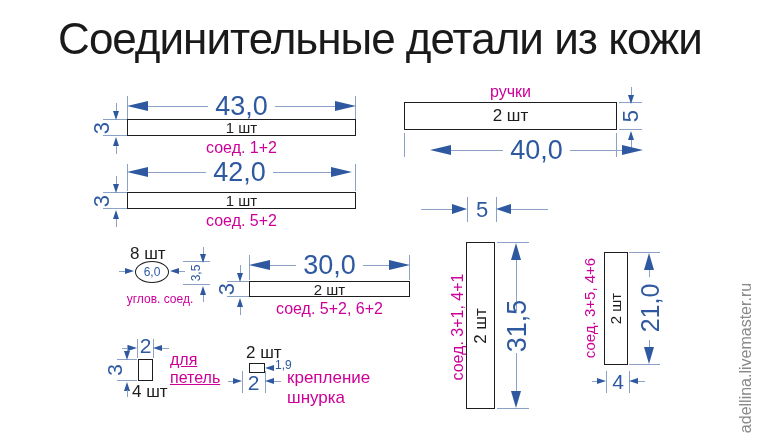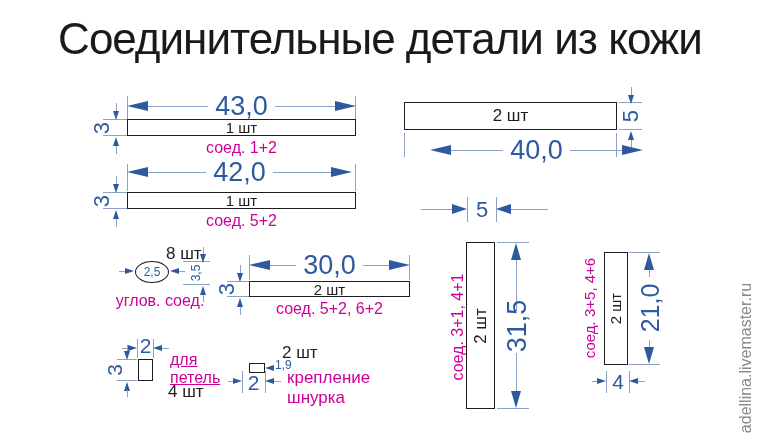--- a/index.html
+++ b/index.html
@@ -38,21 +38,21 @@
   .ma{position:absolute;width:0;height:0;}
   .ma.r{border-top:5px solid transparent;border-bottom:5px solid transparent;border-left:15px solid var(--blue);}
   .ma.l{border-top:5px solid transparent;border-bottom:5px solid transparent;border-right:15px solid var(--blue);}
   
   .va{position:absolute;width:0;height:0;}
   .va.u{border-left:5px solid transparent;border-right:5px solid transparent;border-bottom:17px solid var(--blue);}
   .va.d{border-left:5px solid transparent;border-right:5px solid transparent;border-top:17px solid var(--blue);}
   .rlbl{display:flex;align-items:center;justify-content:center;transform:rotate(-90deg);white-space:nowrap;}
   .blue{color:var(--blue);}
   .mag{color:var(--mag);}
-  .blk{color:var(--ink);margin-left:36px;}
+  .blk{color:var(--ink);}
   .ctr{text-align:center;}
   .rotspan{transform:rotate(-90deg);white-space:nowrap;display:block;}
 </style>
 </head>
 <body>
 
 <div id="canvas">
 
   <div class="abs title" style="top:14px;left:0;">Соединительные детали из кожи</div>
 
@@ -87,20 +87,21 @@
   <div class="abs part" style="left:127px;top:192px;width:229px;height:17px;">1 шт</div>
   <div class="hln" style="left:103px;top:192px;width:24px;"></div>
   <div class="hln" style="left:103px;top:208px;width:24px;"></div>
   <div class="vln" style="left:116px;top:176px;height:8px;"></div>
   <div class="sa d" style="left:113px;top:184px;"></div>
   <div class="sa u" style="left:113px;top:210px;"></div>
   <div class="vln" style="left:116px;top:219px;height:8px;"></div>
   <div class="abs rlbl blue" style="left:92px;top:191px;width:20px;height:20px;font-size:22px;">3</div>
   <div class="abs ctr mag" style="left:127px;top:212px;width:229px;font-size:16px;">соед. 5+2</div>
 
+  <div class="abs ctr mag" style="left:404px;top:83px;width:213px;font-size:16px;">ручки</div>
   <div class="abs part" style="left:404px;top:102px;width:213px;height:28px;font-size:17px;">2 шт</div>
   <div class="hln" style="left:619px;top:102px;width:23px;"></div>
   <div class="hln" style="left:619px;top:129px;width:23px;"></div>
   <div class="vln" style="left:631px;top:87px;height:8px;"></div>
   <div class="sa d" style="left:628px;top:95px;"></div>
   <div class="abs rlbl blue" style="left:621px;top:106px;width:20px;height:20px;font-size:22px;">5</div>
   <div class="sa u" style="left:628px;top:131px;"></div>
   <div class="vln" style="left:631px;top:140px;height:8px;"></div>
   <div class="vln" style="left:404px;top:133px;height:24px;"></div>
   <div class="vln" style="left:616px;top:133px;height:24px;"></div>
@@ -145,34 +146,34 @@
   <div class="vln" style="left:606px;top:371px;height:22px;"></div>
   <div class="vln" style="left:629px;top:371px;height:22px;"></div>
   <div class="hln" style="left:592px;top:381px;width:7px;"></div>
   <div class="sa r" style="left:597px;top:378px;"></div>
   <div class="abs ctr blue" style="left:606px;top:370px;width:24px;font-size:21px;">4</div>
   <div class="sa l" style="left:629px;top:378px;"></div>
   <div class="hln" style="left:638px;top:381px;width:7px;"></div>
 
   <div class="abs blk" style="left:130px;top:244px;font-size:17px;">8 шт</div>
   <div class="abs part oval" style="left:135px;top:261px;width:34px;height:22px;font-size:12px;">
-    <span class="blue">2,5</span>
+    <span class="blue">6,0</span>
   </div>
   <div class="hln" style="left:119px;top:271px;width:6px;"></div>
   <div class="sa r" style="left:125px;top:268px;"></div>
   <div class="sa l" style="left:170px;top:268px;"></div>
   <div class="hln" style="left:179px;top:271px;width:6px;"></div>
   <div class="hln" style="left:183px;top:261px;width:27px;"></div>
   <div class="hln" style="left:183px;top:284px;width:27px;"></div>
   <div class="vln" style="left:203px;top:247px;height:7px;"></div>
   <div class="sa d" style="left:200px;top:254px;"></div>
   <div class="sa u" style="left:200px;top:286px;"></div>
   <div class="vln" style="left:203px;top:295px;height:7px;"></div>
   <div class="abs rlbl blue" style="left:182px;top:266px;width:28px;height:14px;font-size:12px;">3,5</div>
-  <div class="abs ctr mag" style="left:112px;top:292px;width:96px;font-size:16px;">углов. соед.</div>
+  <div class="abs ctr mag" style="left:112px;top:292px;width:96px;font-size:12px;">углов. соед.</div>
 
   <div class="vln" style="left:249px;top:255px;height:25px;"></div>
   <div class="vln" style="left:409px;top:255px;height:25px;"></div>
   <div class="abs hdim" style="left:249px;top:251px;width:161px;">
     <span class="tl"></span>
     <span class="ln"></span>
     <span class="lbl">30,0</span>
     <span class="ln"></span>
     <span class="tr"></span>
   </div>

